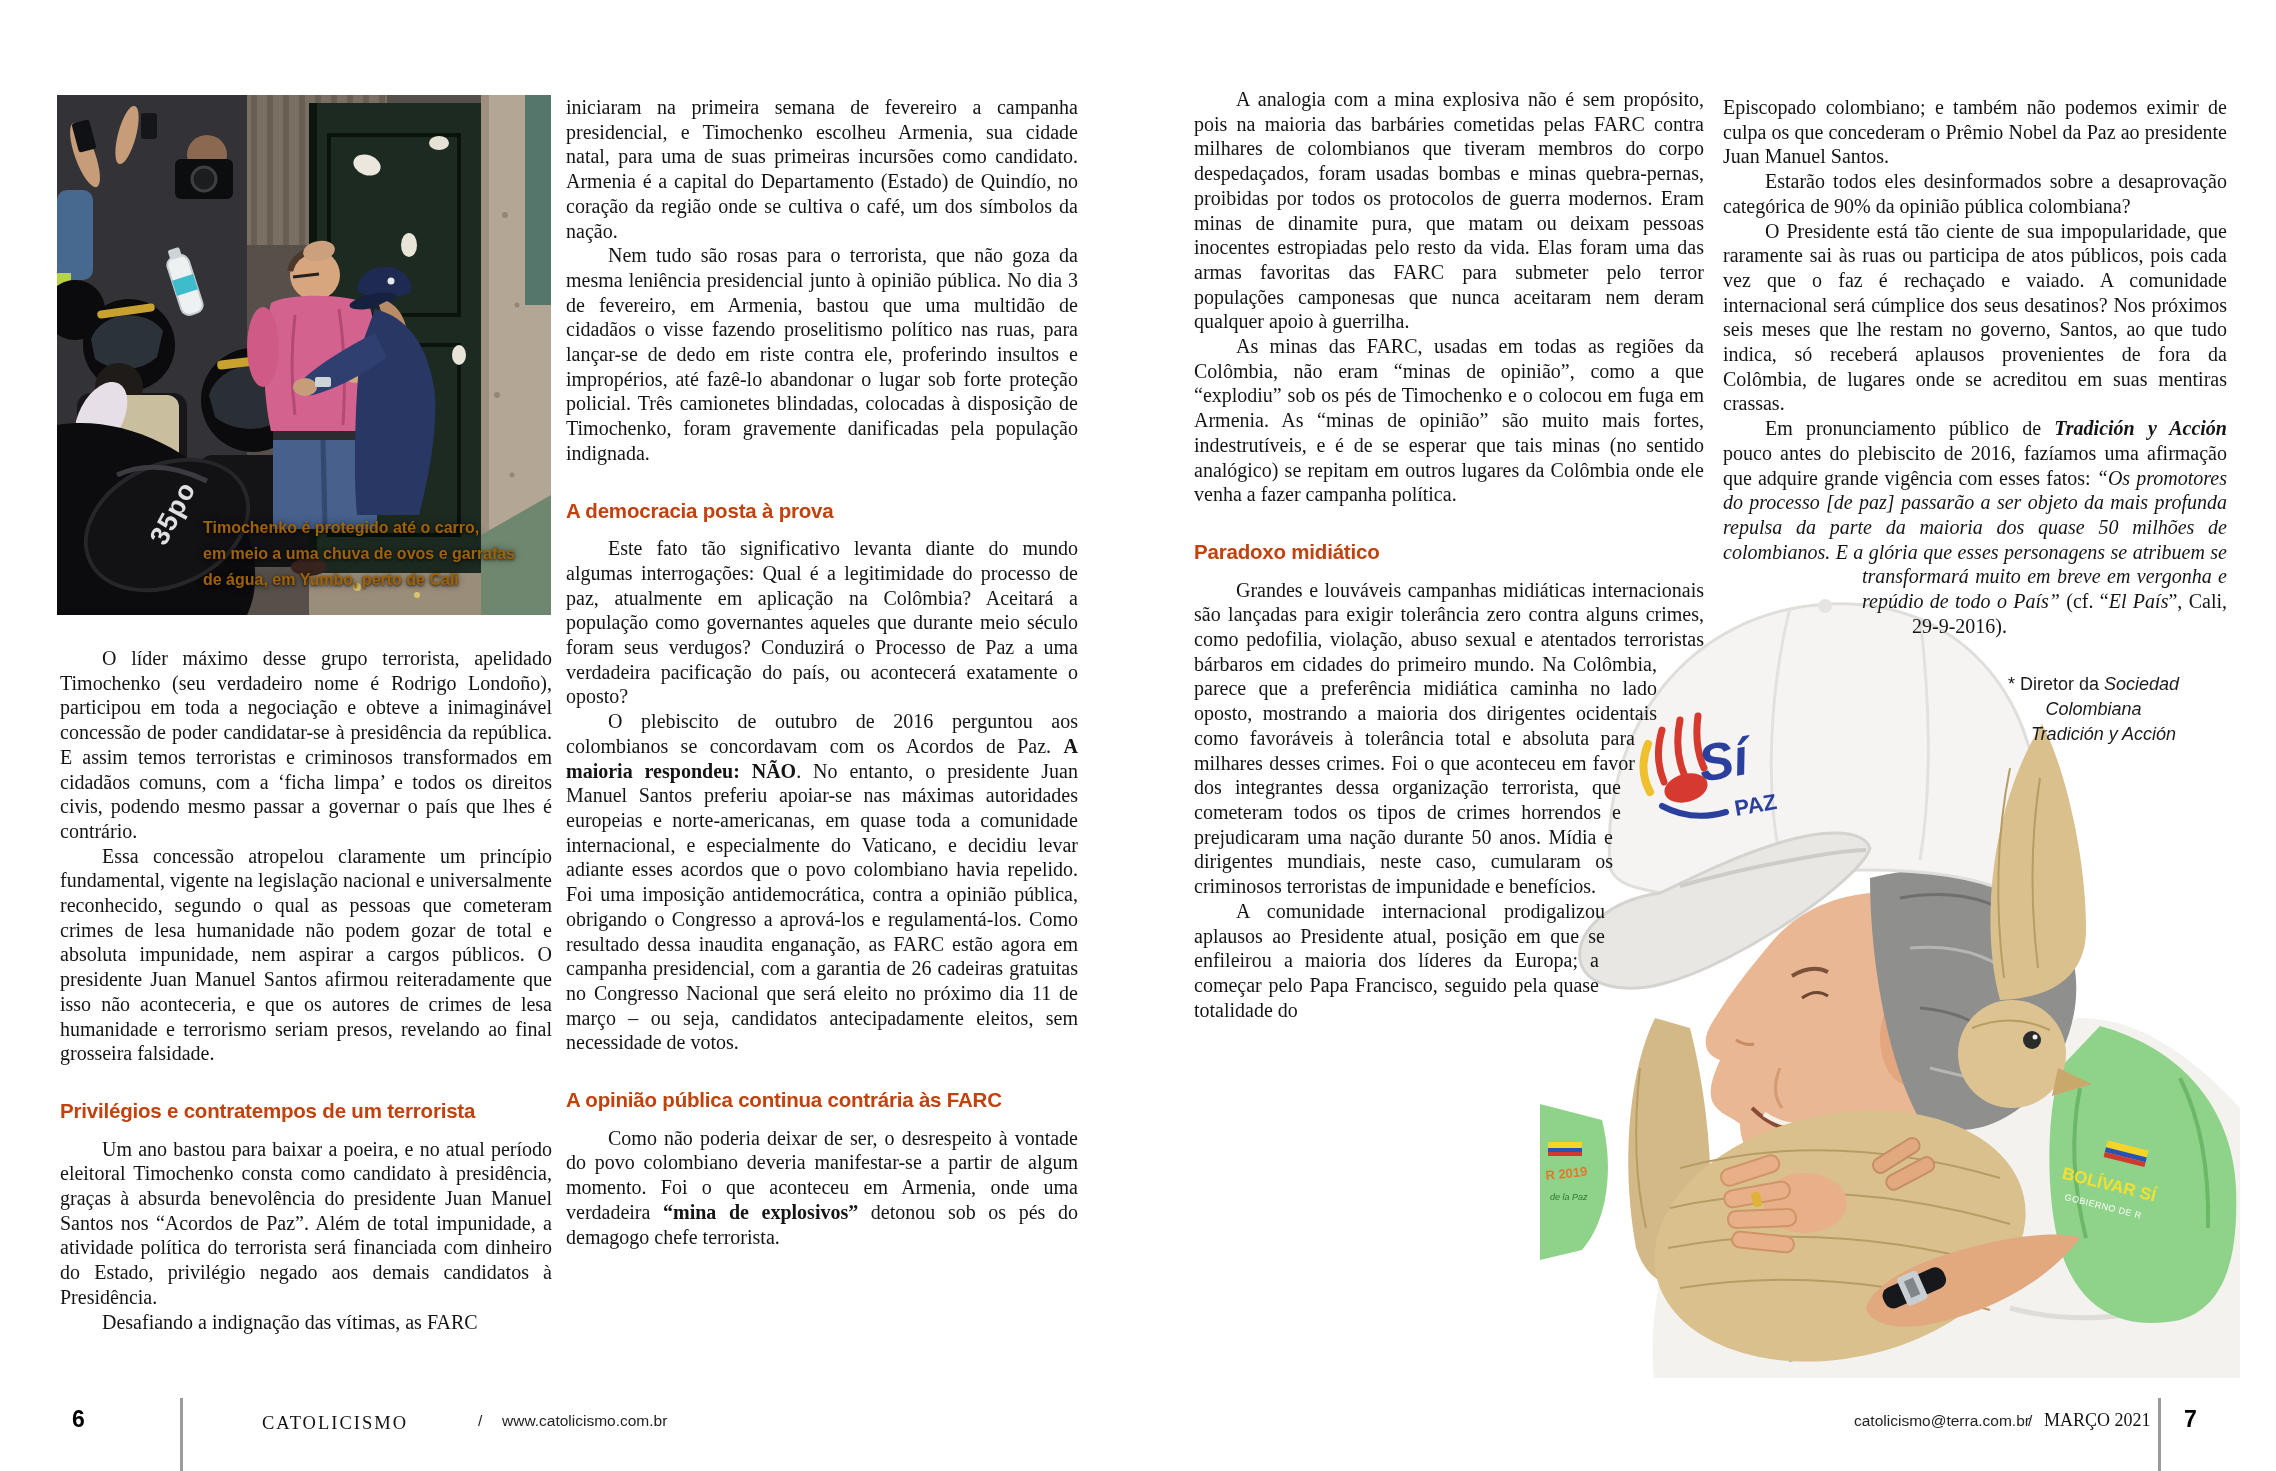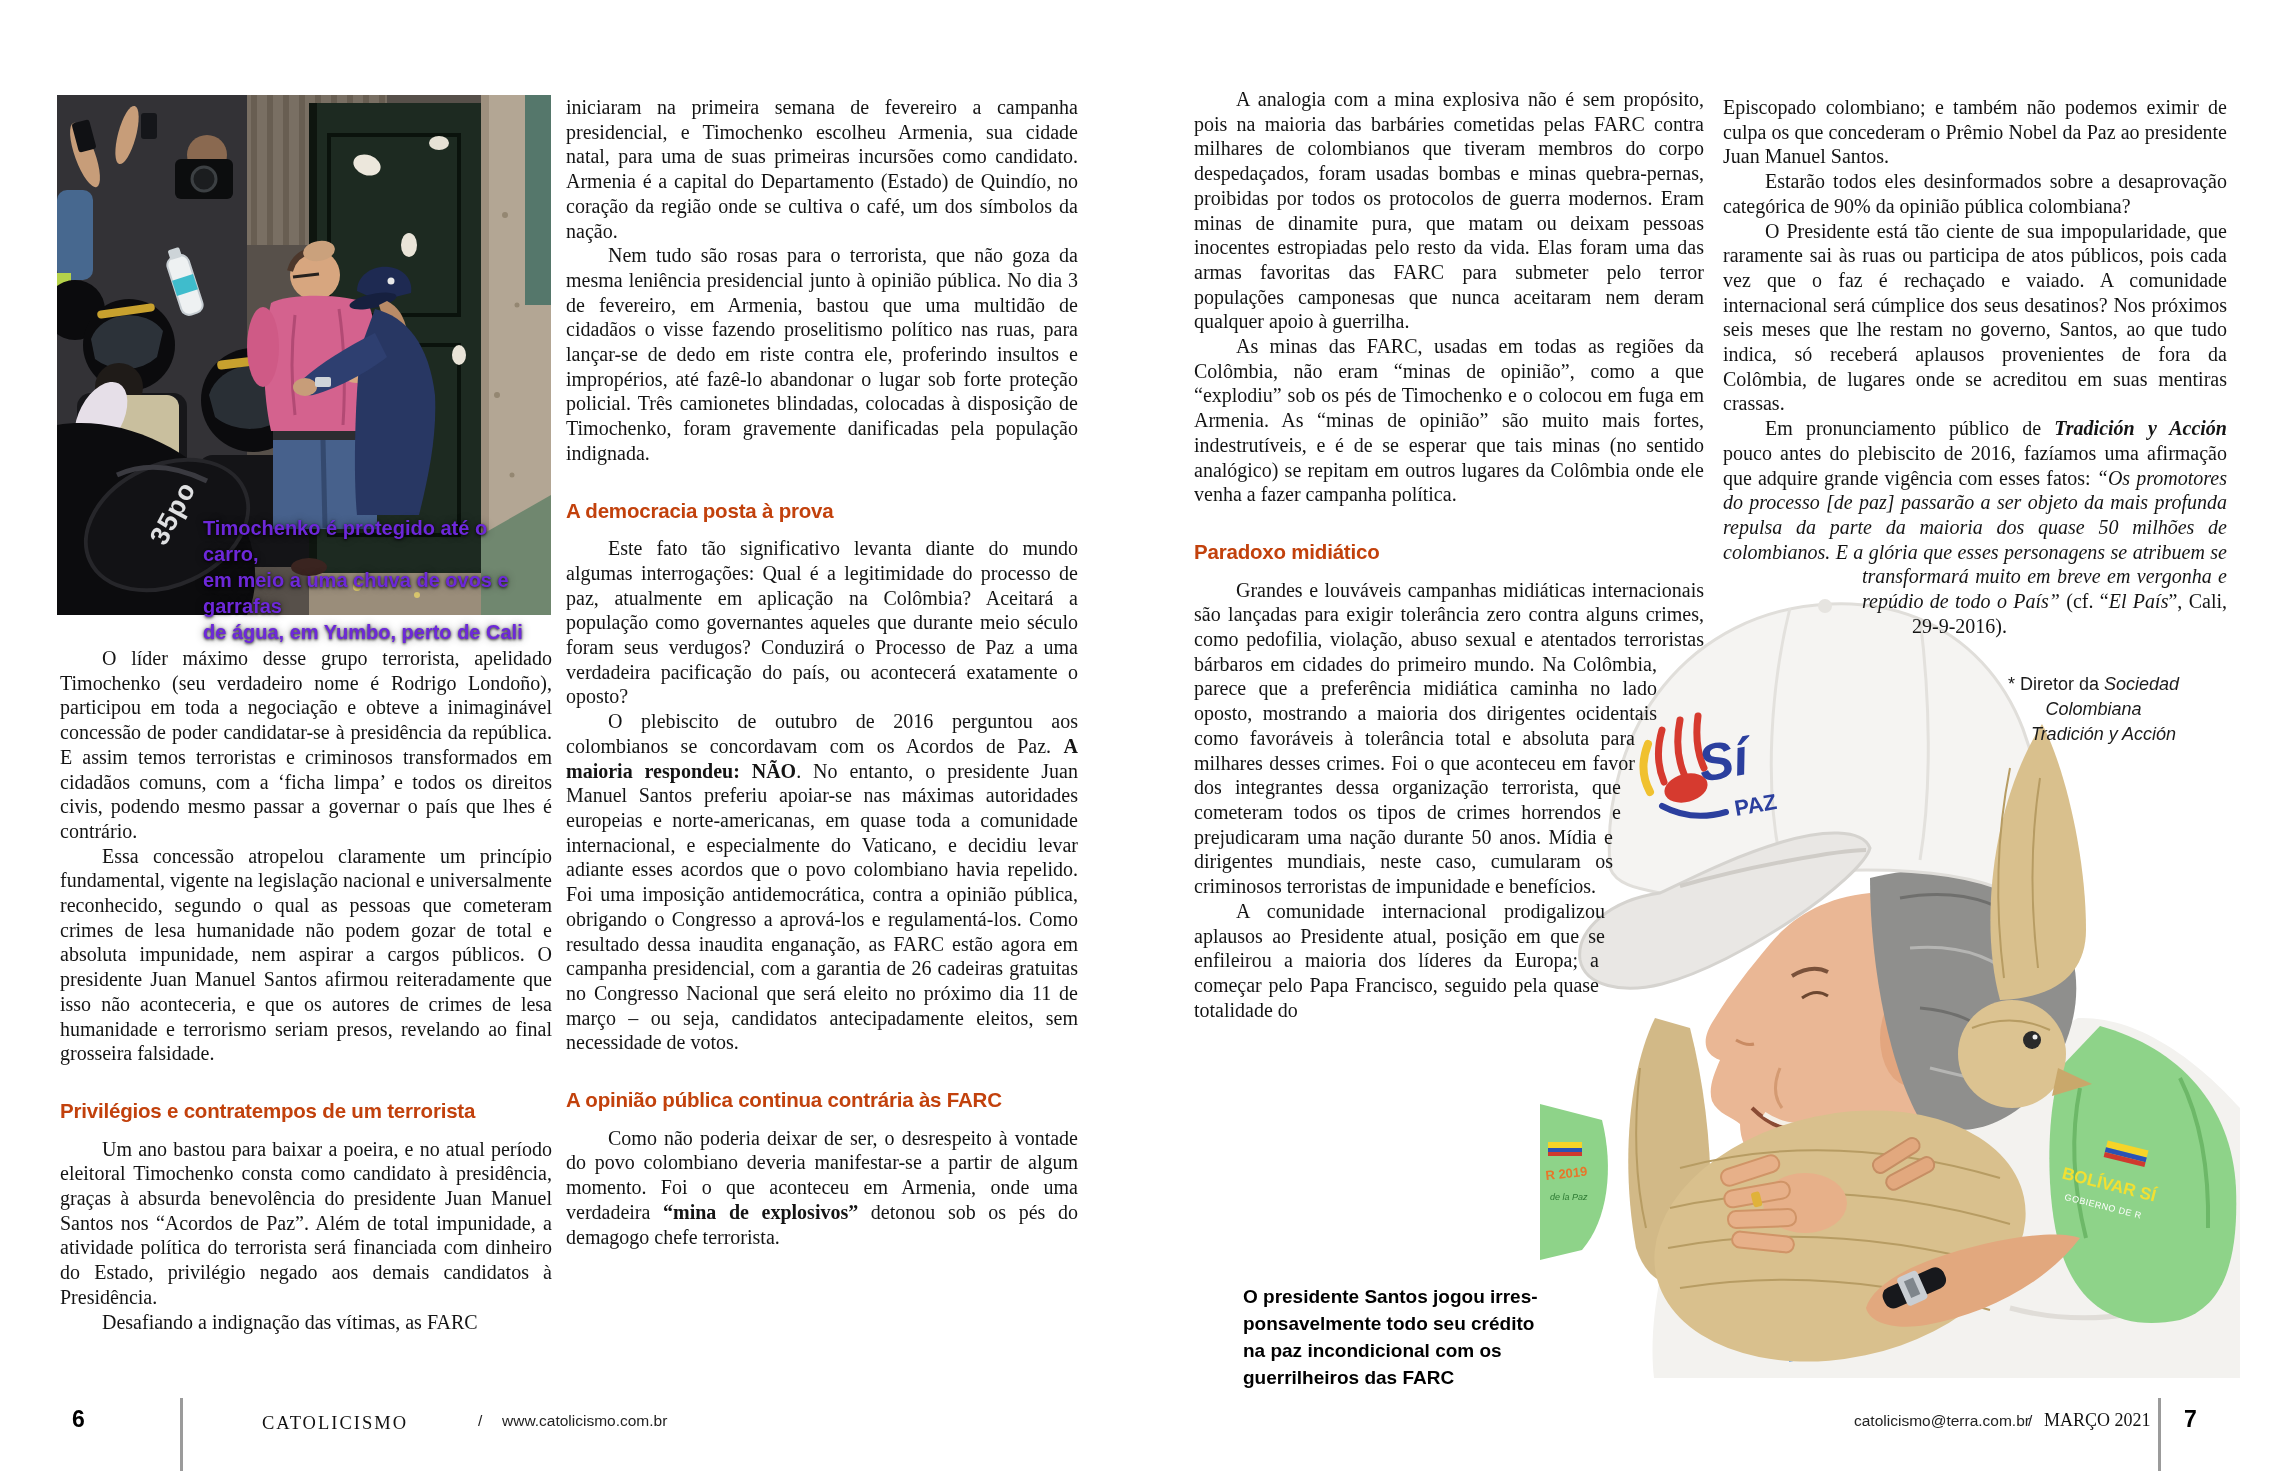--- a/index.html
+++ b/index.html
@@ -8,22 +8,22 @@
   .col{position:absolute;top:95px;text-align:justify;font-size:20px;line-height:24.7px;}
   .col p{margin:0;text-indent:42px;}
   .col p.noind{text-indent:0;}
   .col h3{font-family:"Liberation Sans","DejaVu Sans",sans-serif;font-weight:700;font-size:20.5px;
           letter-spacing:-0.2px;color:#c2410c;margin:33px 0 13px 0;text-align:left;text-indent:0;}
   i.fr{display:block;float:right;clear:right;}
   i.fl{display:block;float:left;clear:left;}
   .photo-box{position:absolute;}
   .photo-box svg{display:block;}
   .overlay-caption{position:absolute;left:146px;top:420px;width:330px;
-      font-family:"Liberation Sans","DejaVu Sans",sans-serif;font-weight:700;font-size:20px;
-      line-height:26px;color:#6d28d9;text-shadow:0 1px 3px rgba(0,0,0,.85),0 0 8px rgba(0,0,0,.45);}
+      font-family:"Liberation Sans","DejaVu Sans",sans-serif;font-weight:700;font-size:16px;
+      line-height:26px;color:#a16207;text-shadow:0 1px 3px rgba(0,0,0,.85),0 0 8px rgba(0,0,0,.45);}
   .bold-caption{position:absolute;left:1243px;top:1283px;width:345px;
       font-family:"Liberation Sans","DejaVu Sans",sans-serif;font-weight:700;font-size:19px;
       line-height:27px;color:#000;}
   .footnote{font-family:"Liberation Sans","DejaVu Sans",sans-serif;font-size:18px;line-height:25px;
       text-align:center;margin-top:34px;color:#1a1a1a;}
   .endmark{color:#8d9a8d;font-size:18px;}
   .footer-item{position:absolute;white-space:nowrap;}
   .pagenum{font-family:"Liberation Sans","DejaVu Sans",sans-serif;font-weight:700;font-size:23px;color:#000;}
   .mag{font-size:18.5px;letter-spacing:2px;color:#111;}
   .site{font-family:"Liberation Sans","DejaVu Sans",sans-serif;font-size:15.5px;color:#222;}
@@ -311,26 +311,20 @@
     <i class="fr" style="width:112px;height:58px"></i>
     <i class="fr" style="width:122px;height:58px"></i>
     <i class="fr" style="width:145px;height:120px"></i>
     <p>A analogia com a mina explosiva não é sem propósito, pois na maioria das barbáries cometidas pelas FARC contra milhares de colombianos que tiveram membros do corpo despedaçados, foram usadas bombas e minas quebra-pernas, proibidas por todos os protocolos de guerra modernos. Eram minas de dinamite pura, que matam ou deixam pessoas inocentes estropiadas pelo resto da vida. Elas foram uma das armas favoritas das FARC para submeter pelo terror populações camponesas que nunca aceitaram nem deram qualquer apoio à guerrilha.</p>
     <p>As minas das FARC, usadas em todas as regiões da Colômbia, não eram “minas de opinião”, como a que “explodiu” sob os pés de Timochenko e o colocou em fuga em Armenia. As “minas de opinião” são muito mais fortes, indestrutíveis, e é de se esperar que tais minas (no sentido analógico) se repitam em outros lugares da Colômbia onde ele venha a fazer campanha política.</p>
     <h3>Paradoxo midiático</h3>
     <p>Grandes e louváveis campanhas midiáticas internacionais são lançadas para exigir tolerância zero contra alguns crimes, como pedofilia, violação, abuso sexual e atentados terroristas bárbaros em cidades do primeiro mundo. Na Colômbia, parece que a preferência midiática caminha no lado oposto, mostrando a maioria dos dirigentes ocidentais como favoráveis à tolerância total e absoluta para milhares desses crimes. Foi o que aconteceu em favor dos integrantes dessa organização terrorista, que cometeram todos os tipos de crimes horrendos e prejudicaram uma nação durante 50 anos. Mídia e dirigentes mundiais, neste caso, cumularam os criminosos terroristas de impunidade e benefícios.</p>
     <p>A comunidade internacional prodigalizou aplausos ao Presidente atual, posição em que se enfileirou a maioria dos líderes da Europa; a começar pelo Papa Francisco, seguido pela quase totalidade do</p>
   </div>
 
-  <div class="bold-caption">
-    <span>O presidente Santos jogou irres-</span><br>
-    <span>ponsavelmente todo seu crédito</span><br>
-    <span>na paz incondicional com os</span><br>
-    <span>guerrilheiros das FARC</span>
-  </div>
 
   <div class="col" style="left:1722px;top:95px;width:505px;">
     <i class="fl" style="width:1px;height:488px"></i>
     <i class="fl" style="width:140px;height:50px"></i>
     <i class="fl" style="width:190px;height:50px"></i>
     <i class="fl" style="width:238px;height:50px"></i>
     <i class="fl" style="width:258px;height:50px"></i>
     <i class="fl" style="width:268px;height:50px"></i>
     <i class="fl" style="width:258px;height:50px"></i>
     <i class="fl" style="width:232px;height:48px"></i>

